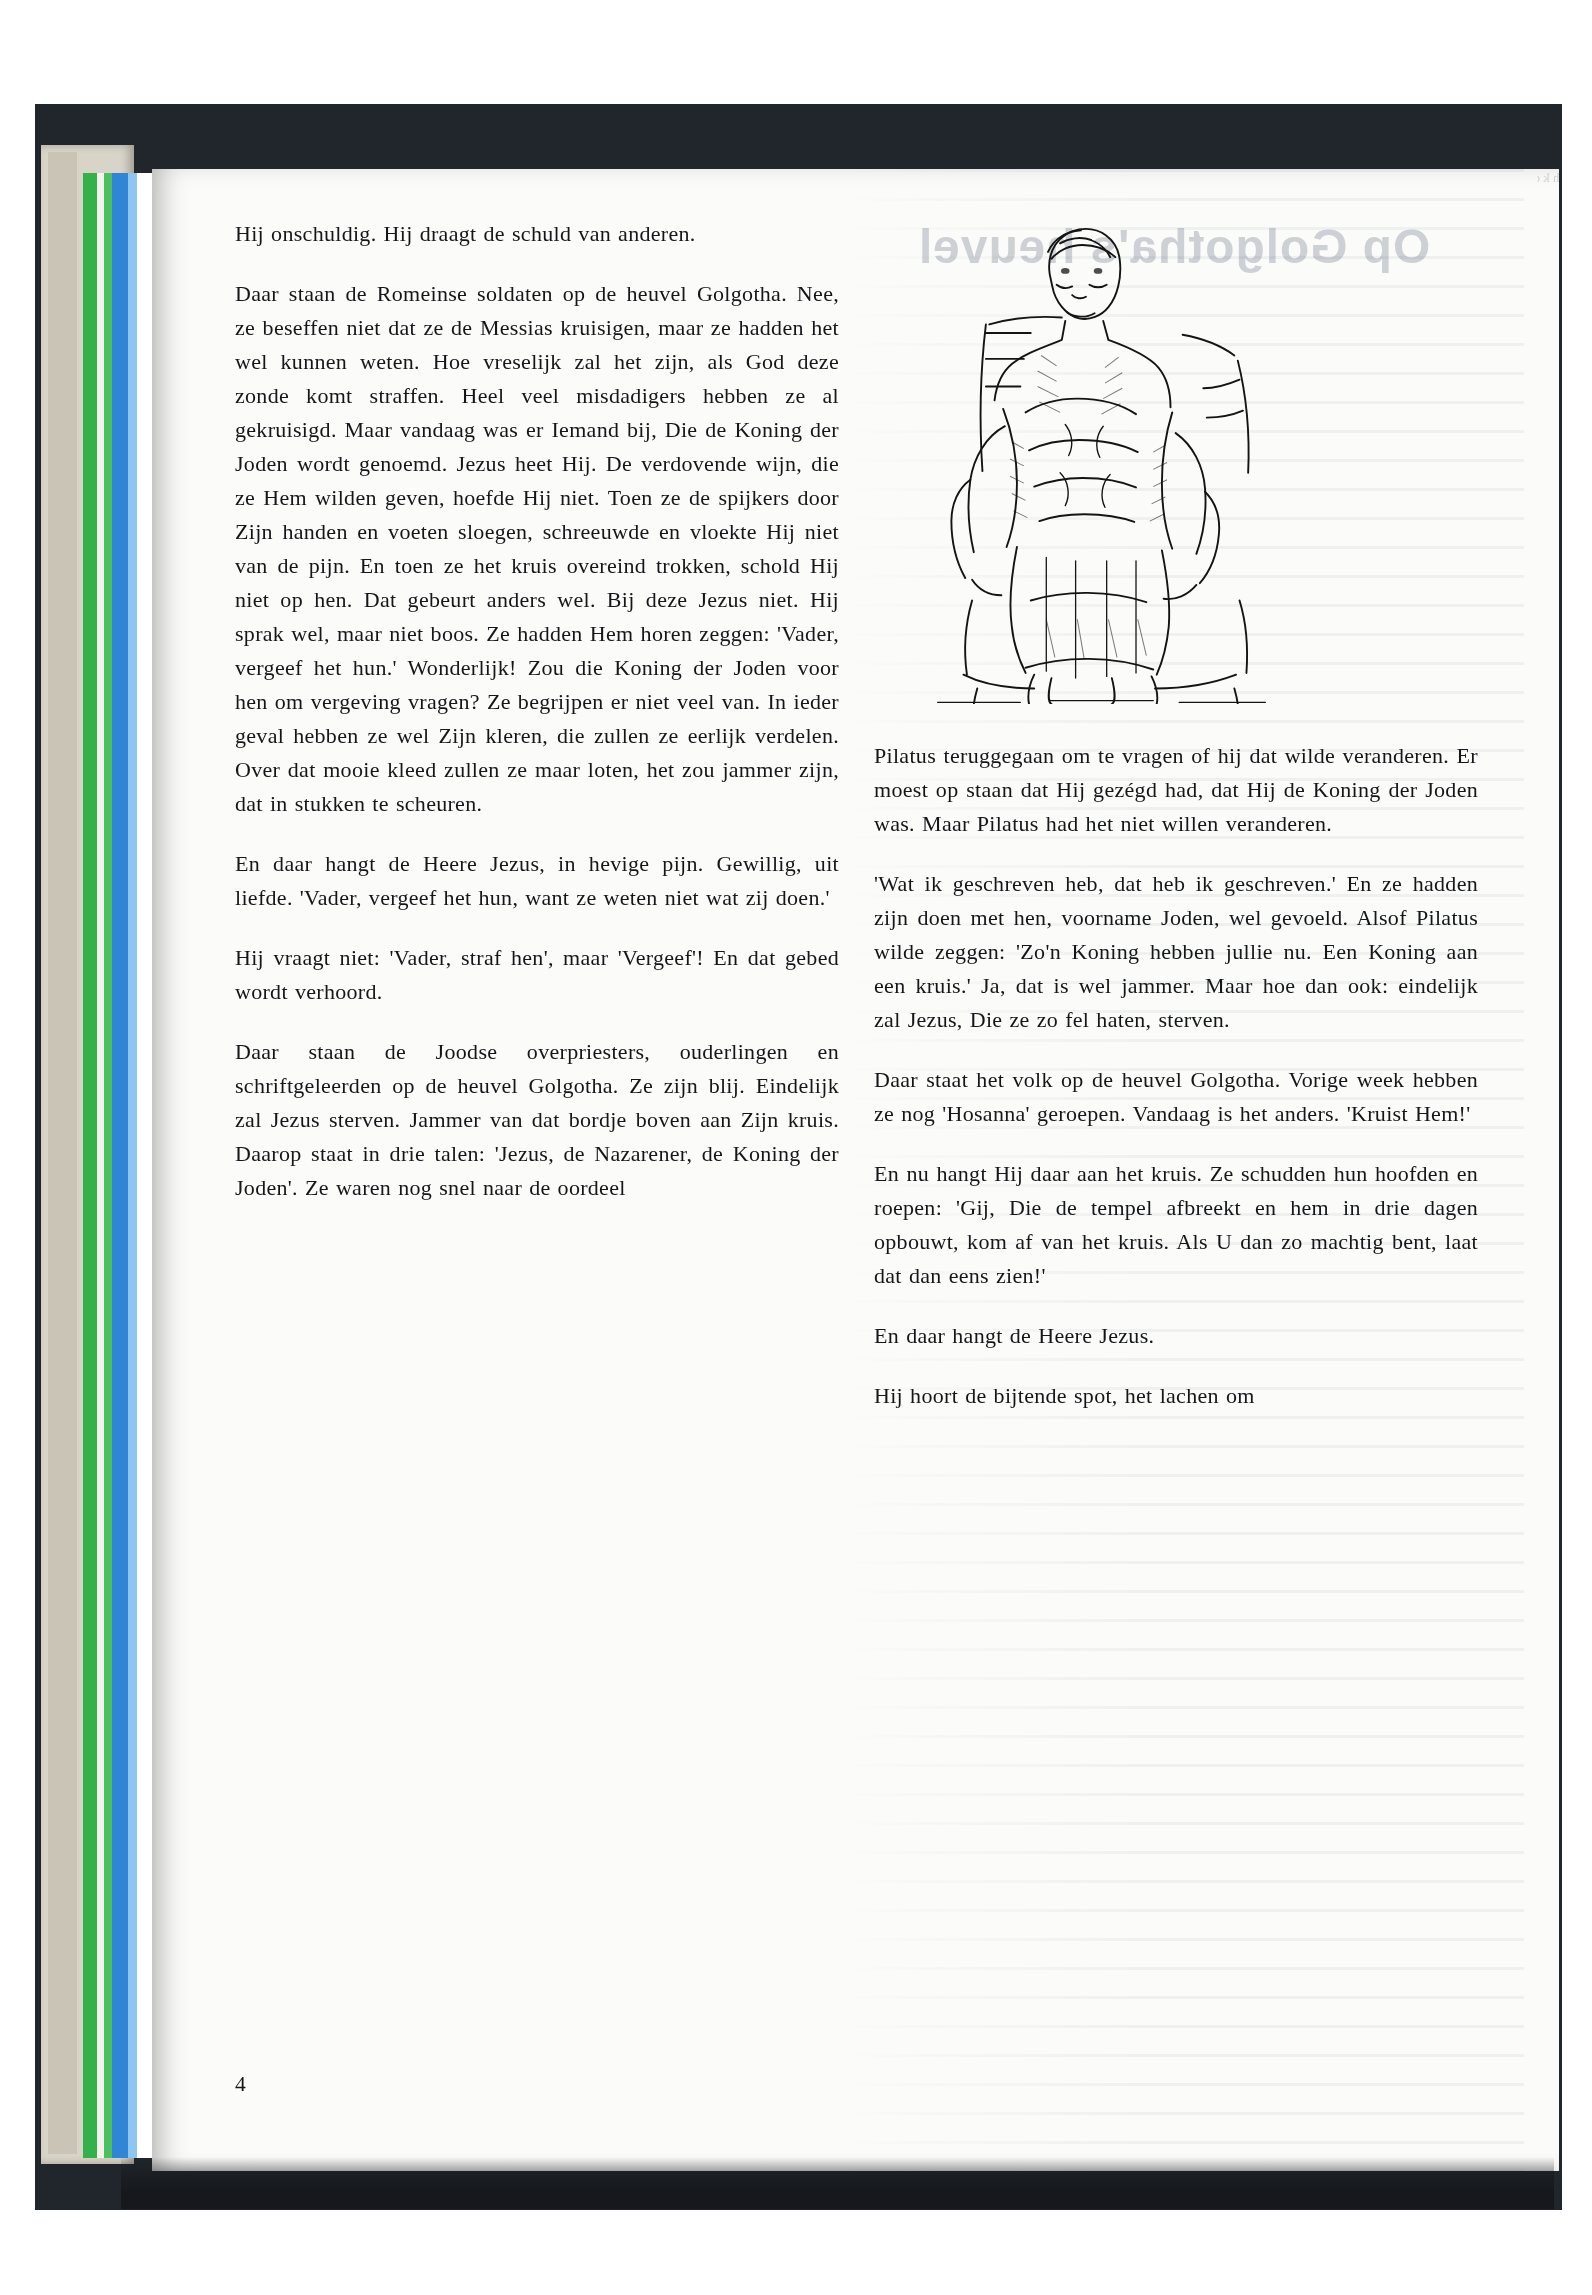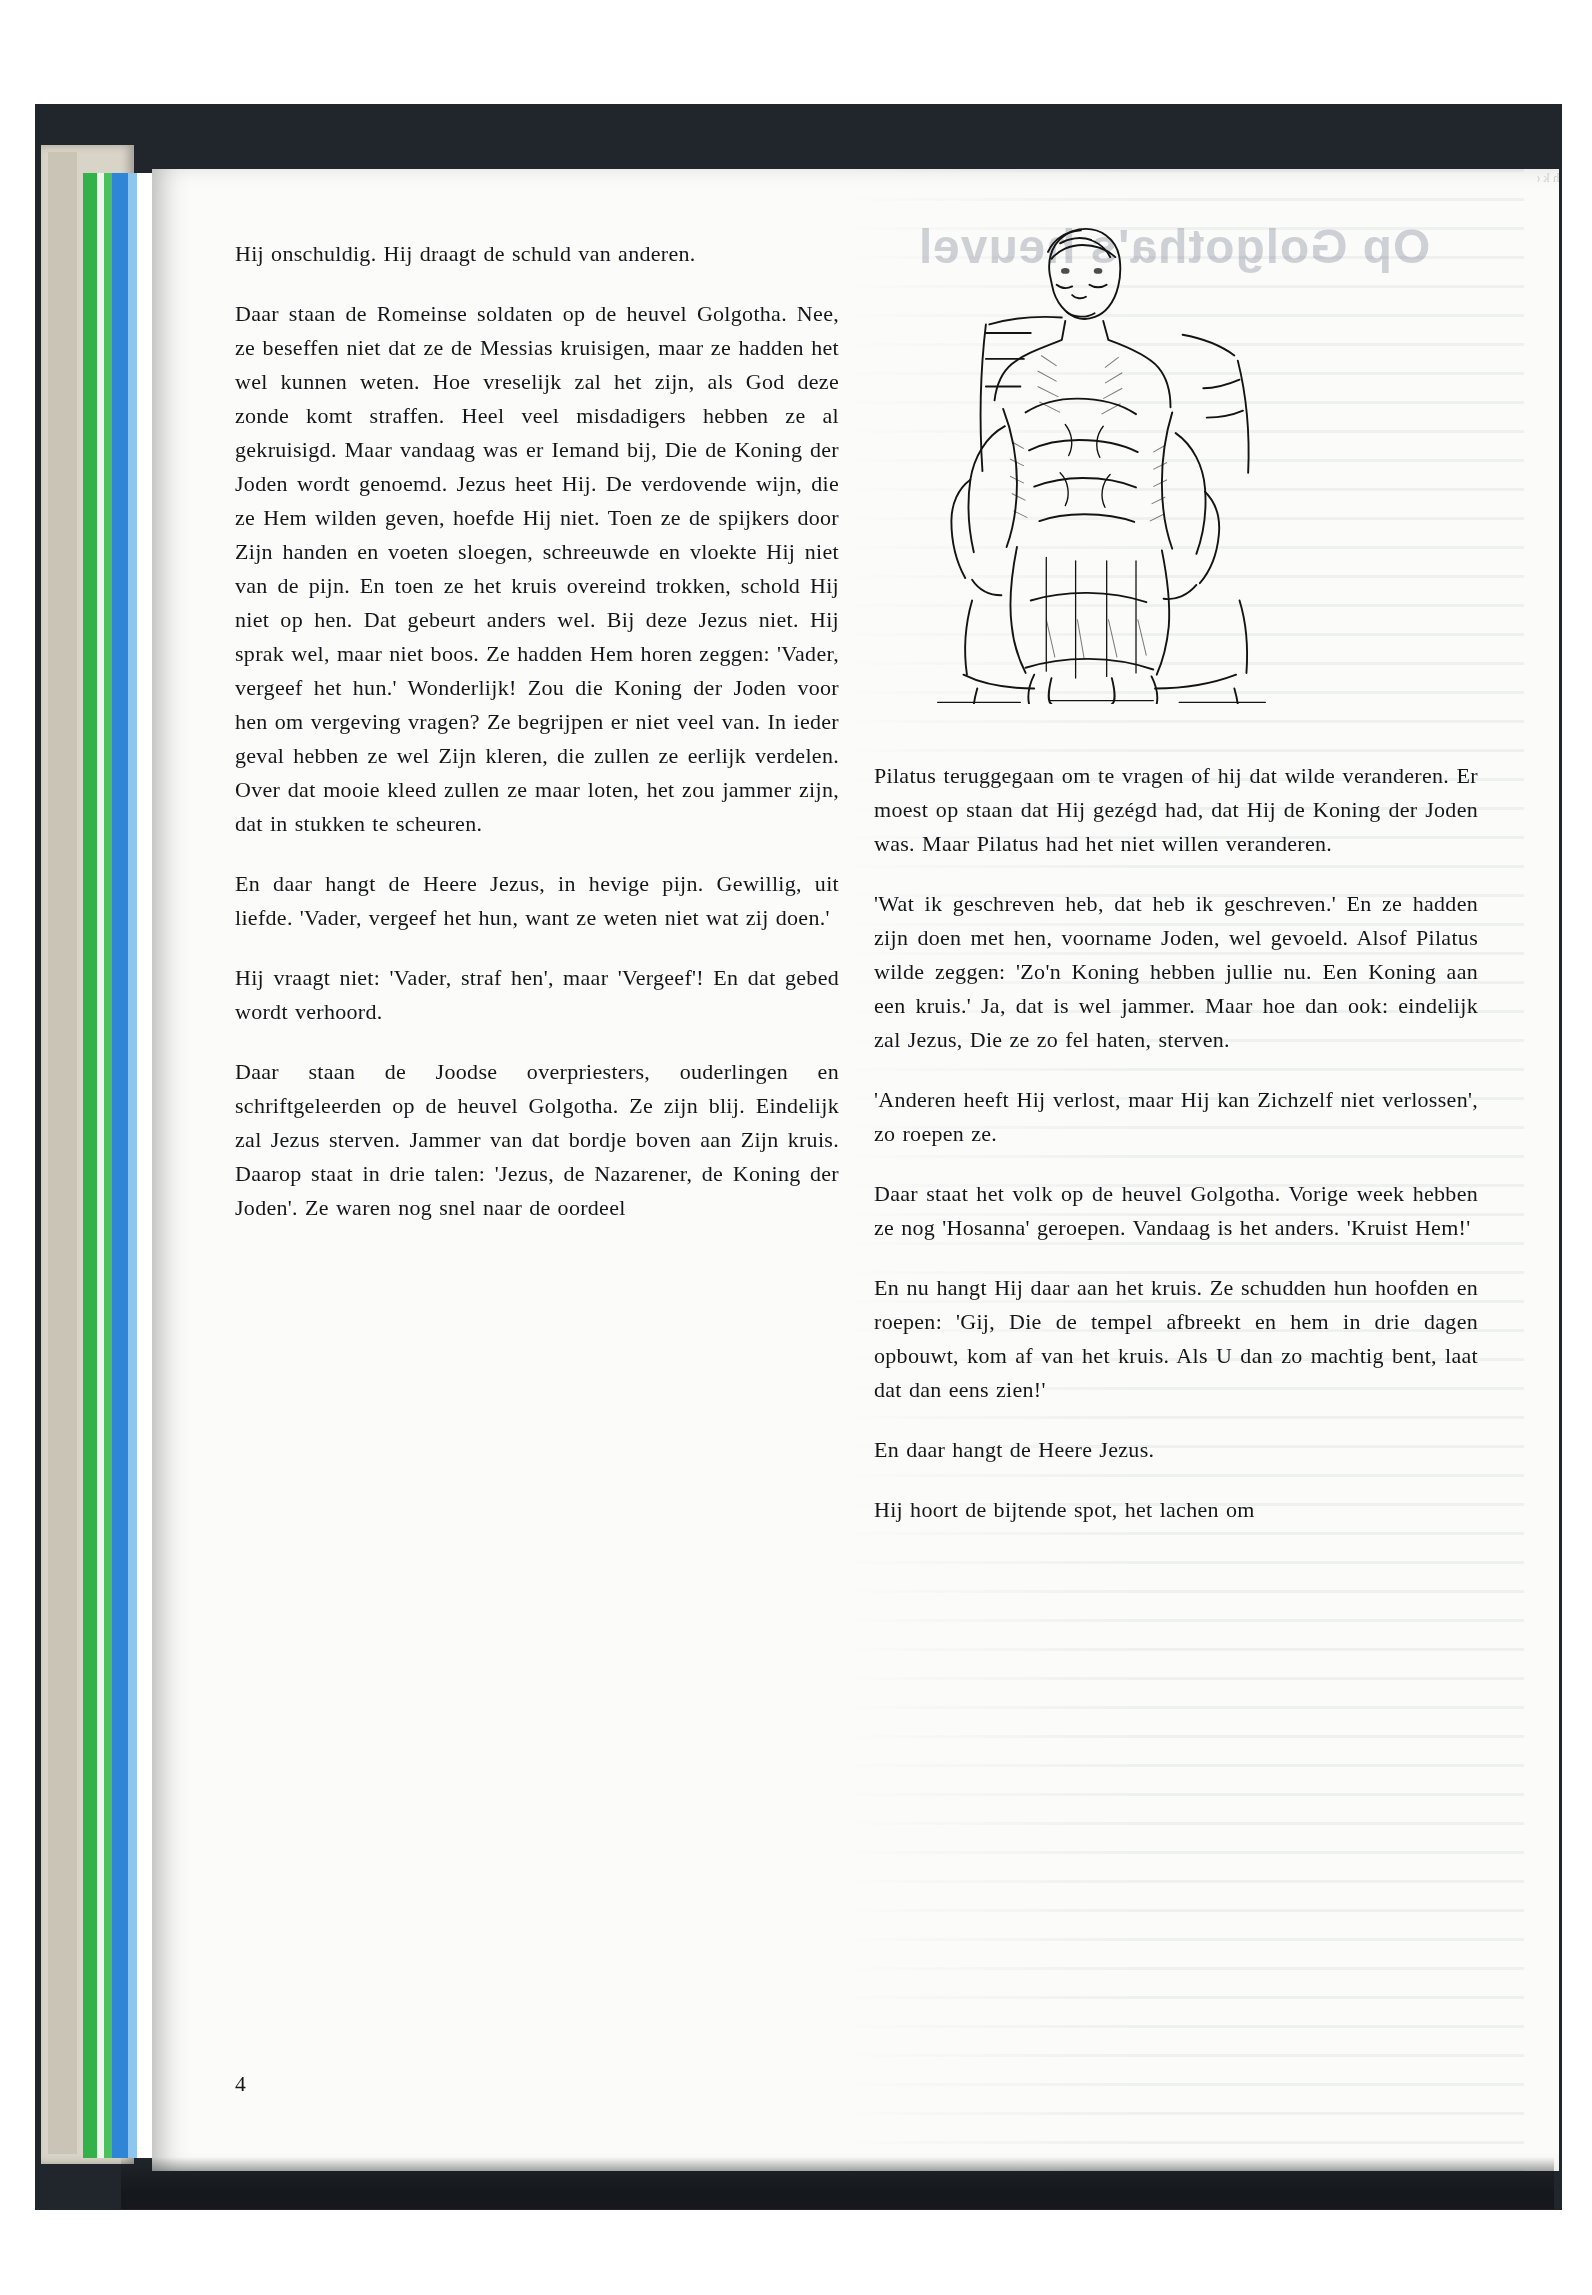--- a/index.html
+++ b/index.html
@@ -113,21 +113,21 @@
     line-height: 17.3px;
     color: #222;
     overflow: hidden;
     transform: scaleX(-1);
   }
 
   
   .content {
     position: absolute;
     left: 83px;
-    top: 68px;
+    top: 48px;
     width: 1243px;
     height: 1864px;
   }
   .col {
     position: absolute;
     top: 0;
     width: 604px;
     font-size: 22px;
     line-height: 34px;
     color: #15161a;
@@ -278,21 +278,20 @@
           <p>Hij onschuldig. Hij draagt de schuld van anderen.</p>
           <p>Daar staan de Romeinse soldaten op de heuvel Golgotha. Nee, ze beseffen niet dat ze de Messias kruisigen, maar ze hadden het wel kunnen weten. Hoe vreselijk zal het zijn, als God deze zonde komt straffen. Heel veel misdadigers hebben ze al gekruisigd. Maar vandaag was er Iemand bij, Die de Koning der Joden wordt genoemd. Jezus heet Hij. De verdovende wijn, die ze Hem wilden geven, hoefde Hij niet. Toen ze de spijkers door Zijn handen en voeten sloegen, schreeuwde en vloekte Hij niet van de pijn. En toen ze het kruis overeind trokken, schold Hij niet op hen. Dat gebeurt anders wel. Bij deze Jezus niet. Hij sprak wel, maar niet boos. Ze hadden Hem horen zeggen: 'Vader, vergeef het hun.' Wonderlijk! Zou die Koning der Joden voor hen om vergeving vragen? Ze begrijpen er niet veel van. In ieder geval hebben ze wel Zijn kleren, die zullen ze eerlijk verdelen. Over dat mooie kleed zullen ze maar loten, het zou jammer zijn, dat in stukken te scheuren.</p>
           <p>En daar hangt de Heere Jezus, in hevige pijn. Gewillig, uit liefde. 'Vader, vergeef het hun, want ze weten niet wat zij doen.'</p>
           <p>Hij vraagt niet: 'Vader, straf hen', maar 'Vergeef'! En dat gebed wordt verhoord.</p>
           <p>Daar staan de Joodse overpriesters, ouderlingen en schriftgeleerden op de heuvel Golgotha. Ze zijn blij. Eindelijk zal Jezus sterven. Jammer van dat bordje boven aan Zijn kruis. Daarop staat in drie talen: 'Jezus, de Nazarener, de Koning der Joden'. Ze waren nog snel naar de oordeel</p>
         </div>
       <div class="col right" id="colRight">
         <div class="right-offset"></div>
       <p>Pilatus teruggegaan om te vragen of hij dat wilde veranderen. Er moest op staan dat Hij gezégd had, dat Hij de Koning der Joden was. Maar Pilatus had het niet willen veranderen.</p>
           <p>'Wat ik geschreven heb, dat heb ik geschreven.' En ze hadden zijn doen met hen, voorname Joden, wel gevoeld. Alsof Pilatus wilde zeggen: 'Zo'n Koning hebben jullie nu. Een Koning aan een kruis.' Ja, dat is wel jammer. Maar hoe dan ook: eindelijk zal Jezus, Die ze zo fel haten, sterven.</p>
-          <p>'Anderen heeft Hij verlost, maar Hij kan Zichzelf niet verlossen', zo roepen ze.</p>
           <p>Daar staat het volk op de heuvel Golgotha. Vorige week hebben ze nog 'Hosanna' geroepen. Vandaag is het anders. 'Kruist Hem!'</p>
           <p>En nu hangt Hij daar aan het kruis. Ze schudden hun hoofden en roepen: 'Gij, Die de tempel afbreekt en hem in drie dagen opbouwt, kom af van het kruis. Als U dan zo machtig bent, laat dat dan eens zien!'</p>
           <p>En daar hangt de Heere Jezus.</p>
           <p>Hij hoort de bijtende spot, het lachen om</p>
         </div>
     </div>
 
     <div class="folio">4</div>
   </div>
 

